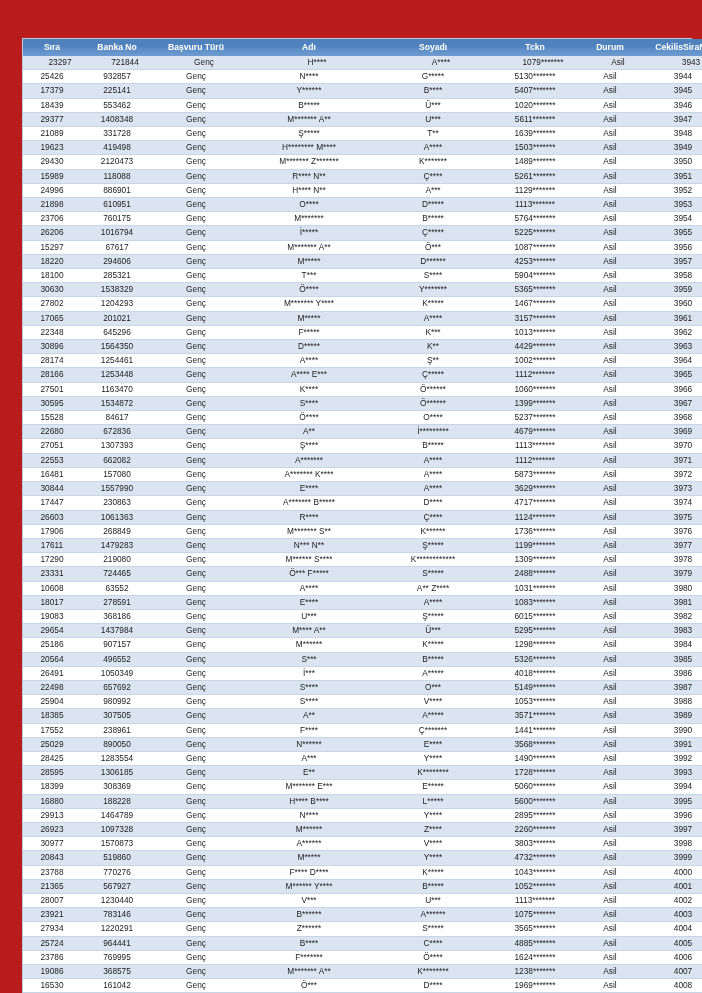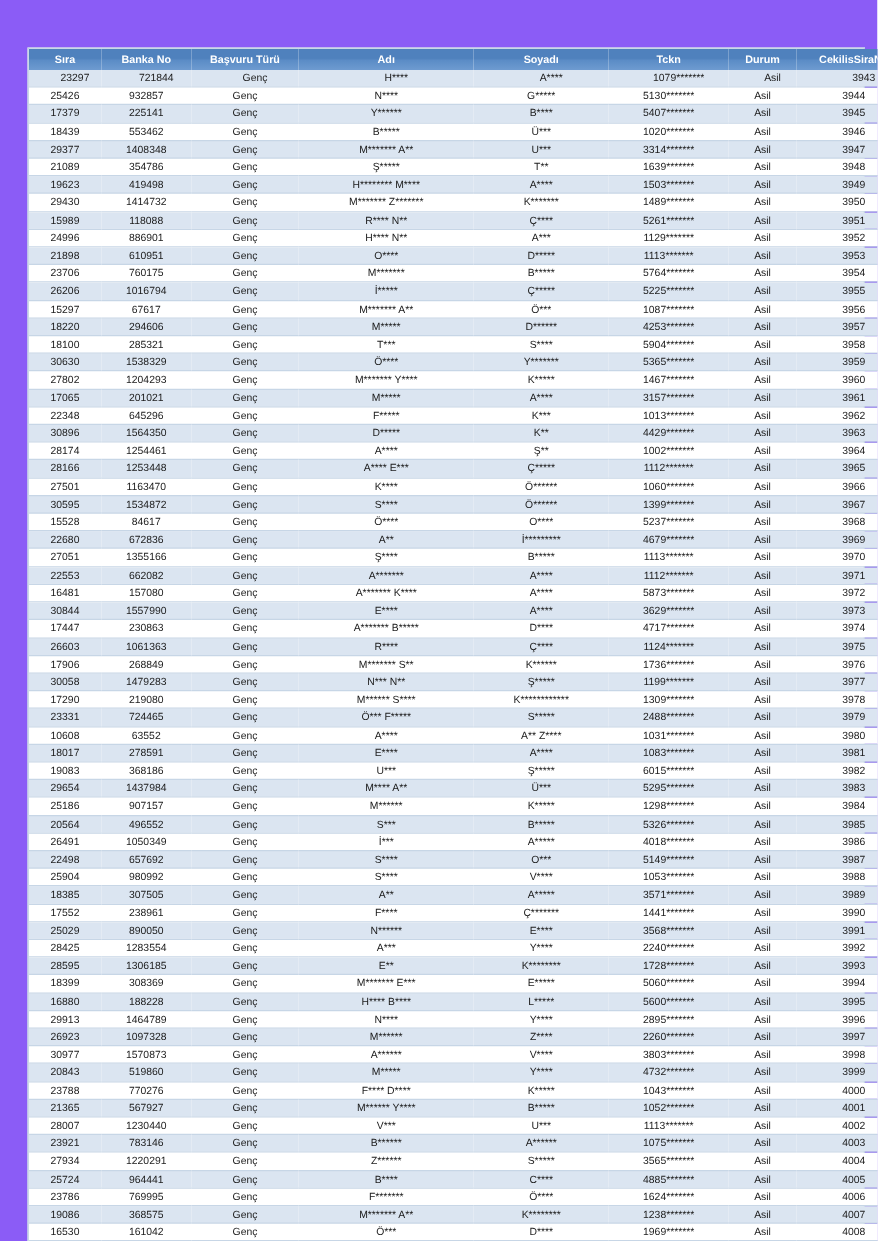--- a/index.html
+++ b/index.html
@@ -13,21 +13,21 @@
     height: 993px;
     font-family: "Liberation Sans", "DejaVu Sans", sans-serif;
     color: #1a1a1a;
     overflow: hidden;
   }
 
   .page {
     position: relative;
     width: 702px;
     height: 993px;
-    background: #8b5cf6;
+    background: #b91c1c;
     box-sizing: border-box;
   }
 
   .table-wrap {
     position: absolute;
     left: 22px;
     top: 38px;
     width: 670px;
     border: 1px solid #b9cbe0;
     box-sizing: border-box;
@@ -148,47 +148,47 @@
             <td class="col-tckn">1020*******</td>
             <td class="col-durum">Asil</td>
             <td class="col-cekilis">3946</td>
           </tr>
           <tr class="row-odd">
             <td class="col-sira">29377</td>
             <td class="col-banka">1408348</td>
             <td class="col-basvuru">Genç</td>
             <td class="col-adi">M******* A**</td>
             <td class="col-soyadi">U***</td>
-            <td class="col-tckn">3314*******</td>
+            <td class="col-tckn">5611*******</td>
             <td class="col-durum">Asil</td>
             <td class="col-cekilis">3947</td>
           </tr>
           <tr class="row-even">
             <td class="col-sira">21089</td>
-            <td class="col-banka">354786</td>
+            <td class="col-banka">331728</td>
             <td class="col-basvuru">Genç</td>
             <td class="col-adi">Ş*****</td>
             <td class="col-soyadi">T**</td>
             <td class="col-tckn">1639*******</td>
             <td class="col-durum">Asil</td>
             <td class="col-cekilis">3948</td>
           </tr>
           <tr class="row-odd">
             <td class="col-sira">19623</td>
             <td class="col-banka">419498</td>
             <td class="col-basvuru">Genç</td>
             <td class="col-adi">H******** M****</td>
             <td class="col-soyadi">A****</td>
             <td class="col-tckn">1503*******</td>
             <td class="col-durum">Asil</td>
             <td class="col-cekilis">3949</td>
           </tr>
           <tr class="row-even">
             <td class="col-sira">29430</td>
-            <td class="col-banka">1414732</td>
+            <td class="col-banka">2120473</td>
             <td class="col-basvuru">Genç</td>
             <td class="col-adi">M******* Z*******</td>
             <td class="col-soyadi">K*******</td>
             <td class="col-tckn">1489*******</td>
             <td class="col-durum">Asil</td>
             <td class="col-cekilis">3950</td>
           </tr>
           <tr class="row-odd">
             <td class="col-sira">15989</td>
             <td class="col-banka">118088</td>
@@ -374,21 +374,21 @@
             <td class="col-banka">672836</td>
             <td class="col-basvuru">Genç</td>
             <td class="col-adi">A**</td>
             <td class="col-soyadi">İ*********</td>
             <td class="col-tckn">4679*******</td>
             <td class="col-durum">Asil</td>
             <td class="col-cekilis">3969</td>
           </tr>
           <tr class="row-even">
             <td class="col-sira">27051</td>
-            <td class="col-banka">1355166</td>
+            <td class="col-banka">1307393</td>
             <td class="col-basvuru">Genç</td>
             <td class="col-adi">Ş****</td>
             <td class="col-soyadi">B*****</td>
             <td class="col-tckn">1113*******</td>
             <td class="col-durum">Asil</td>
             <td class="col-cekilis">3970</td>
           </tr>
           <tr class="row-odd">
             <td class="col-sira">22553</td>
             <td class="col-banka">662082</td>
@@ -443,21 +443,21 @@
             <td class="col-sira">17906</td>
             <td class="col-banka">268849</td>
             <td class="col-basvuru">Genç</td>
             <td class="col-adi">M******* S**</td>
             <td class="col-soyadi">K******</td>
             <td class="col-tckn">1736*******</td>
             <td class="col-durum">Asil</td>
             <td class="col-cekilis">3976</td>
           </tr>
           <tr class="row-odd">
-            <td class="col-sira">30058</td>
+            <td class="col-sira">17611</td>
             <td class="col-banka">1479283</td>
             <td class="col-basvuru">Genç</td>
             <td class="col-adi">N*** N**</td>
             <td class="col-soyadi">Ş*****</td>
             <td class="col-tckn">1199*******</td>
             <td class="col-durum">Asil</td>
             <td class="col-cekilis">3977</td>
           </tr>
           <tr class="row-even">
             <td class="col-sira">17290</td>
@@ -598,21 +598,21 @@
             <td class="col-tckn">3568*******</td>
             <td class="col-durum">Asil</td>
             <td class="col-cekilis">3991</td>
           </tr>
           <tr class="row-even">
             <td class="col-sira">28425</td>
             <td class="col-banka">1283554</td>
             <td class="col-basvuru">Genç</td>
             <td class="col-adi">A***</td>
             <td class="col-soyadi">Y****</td>
-            <td class="col-tckn">2240*******</td>
+            <td class="col-tckn">1490*******</td>
             <td class="col-durum">Asil</td>
             <td class="col-cekilis">3992</td>
           </tr>
           <tr class="row-odd">
             <td class="col-sira">28595</td>
             <td class="col-banka">1306185</td>
             <td class="col-basvuru">Genç</td>
             <td class="col-adi">E**</td>
             <td class="col-soyadi">K********</td>
             <td class="col-tckn">1728*******</td>

